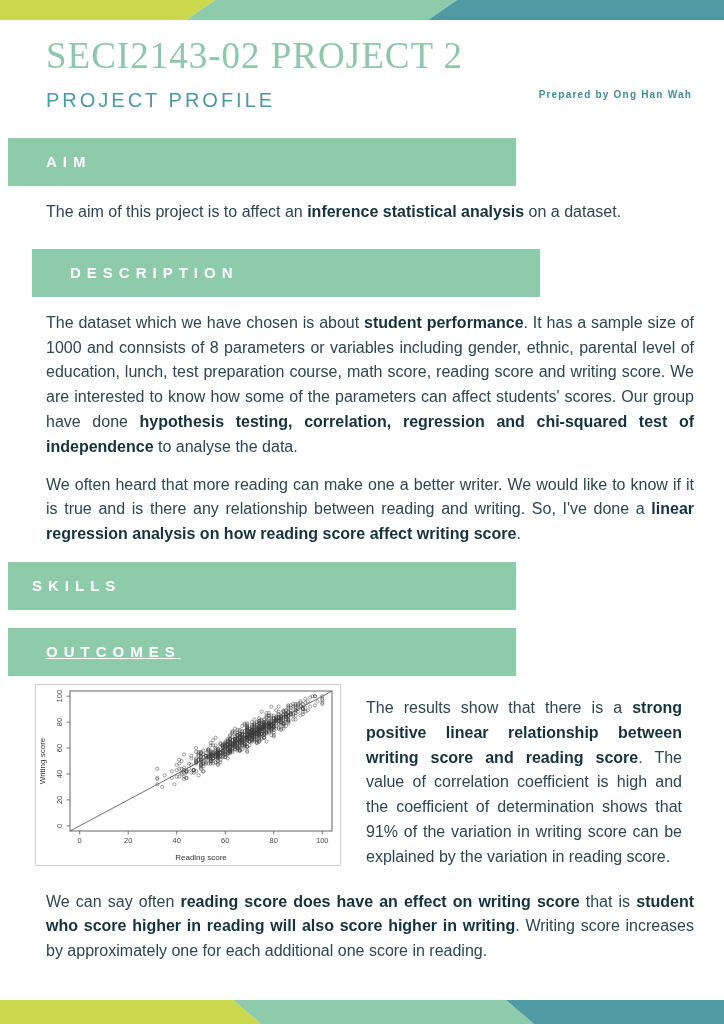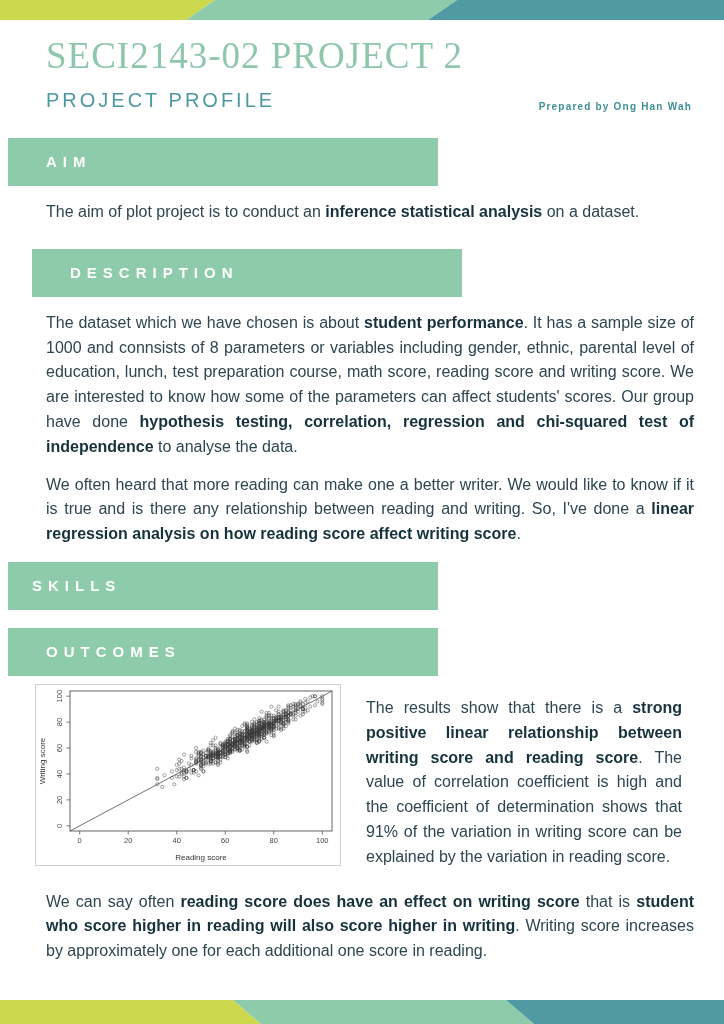--- a/index.html
+++ b/index.html
@@ -21,39 +21,39 @@
 
   .content{position:absolute; top:20px; left:8px; width:724px;}
 
   .page-title{
     margin:14px 38px 0 38px;
     font-family:"Liberation Serif", serif;
     font-size:37px; font-weight:400; letter-spacing:1px;
     color:var(--title_green);
   }
   .subtitle-row{
-    display:flex; justify-content:space-between; align-items:flex-end;
+    display:flex; justify-content:space-between; align-items:flex-start;
     margin:12px 40px 16px 38px;
   }
   .page-subtitle{
     font-size:20px; letter-spacing:3px; color:var(--subtitle_teal); font-weight:400;
   }
   .prepared-by{
     font-size:10px; font-weight:700; letter-spacing:1.2px; color:var(--prepared_teal);padding-left:19px;
   }
 
   .banner{
-    width:430px; height:48px; background:var(--seafoam);
+    width:508px; height:48px; background:var(--seafoam);
     color:var(--banner_text); font-weight:700; font-size:15px; letter-spacing:6px;
     line-height:48px; padding-left:38px;
   }
   .banner.aim{margin-top:26px;}
   .banner.description{margin-top:24px;margin-left:24px;}
   .banner.skills{margin-top:15px;padding-left:24px;}
-  .banner.outcomes{margin-top:18px;}
+  .banner.outcomes{margin-top:18px;text-decoration:underline;}
 
   .para{
     margin:13px 38px 0 38px;
     font-size:16px; line-height:1.55; text-align:justify;
     color:var(--body_ink);
   }
   .para .b{font-weight:700; color:var(--bold_ink);}
   .para.first-after-banner{margin-top:14px;}
 
   .outcomes-row{
@@ -82,21 +82,21 @@
   <div class="content">
 
     <h1 class="page-title">SECI2143-02 PROJECT 2</h1>
 
     <div class="subtitle-row">
       <div class="page-subtitle">PROJECT PROFILE</div>
       <div class="prepared-by">Prepared by Ong Han Wah</div>
     </div>
 
     <div class="banner aim">AIM</div>
-    <p class="para first-after-banner"><span>The aim of plot project is to conduct an </span><span class="b">inference statistical analysis</span><span> on a dataset.</span></p>
+    <p class="para first-after-banner"><span>The aim of this project is to affect an </span><span class="b">inference statistical analysis</span><span> on a dataset.</span></p>
 
     <div class="banner description">DESCRIPTION</div>
     <p class="para first-after-banner"><span>The dataset which we have chosen is about </span><span class="b">student performance</span><span>. It has a sample size of 1000 and connsists of 8 parameters or variables including gender, ethnic, parental level of education, lunch, test preparation course, math score, reading score and writing score. We are interested to know how some of the parameters can affect students' scores. Our group have done </span><span class="b">hypothesis testing, correlation, regression and chi-squared test of independence</span><span> to analyse the data.</span></p>
     <p class="para"><span>We often heard that more reading can make one a better writer. We would like to know if it is true and is there any relationship between reading and writing. So, I've done a </span><span class="b">linear regression analysis on how reading score affect writing score</span><span>.</span></p>
 
     <div class="banner skills">SKILLS</div>
 
     <div class="banner outcomes">OUTCOMES</div>
 
     <div class="outcomes-row">

